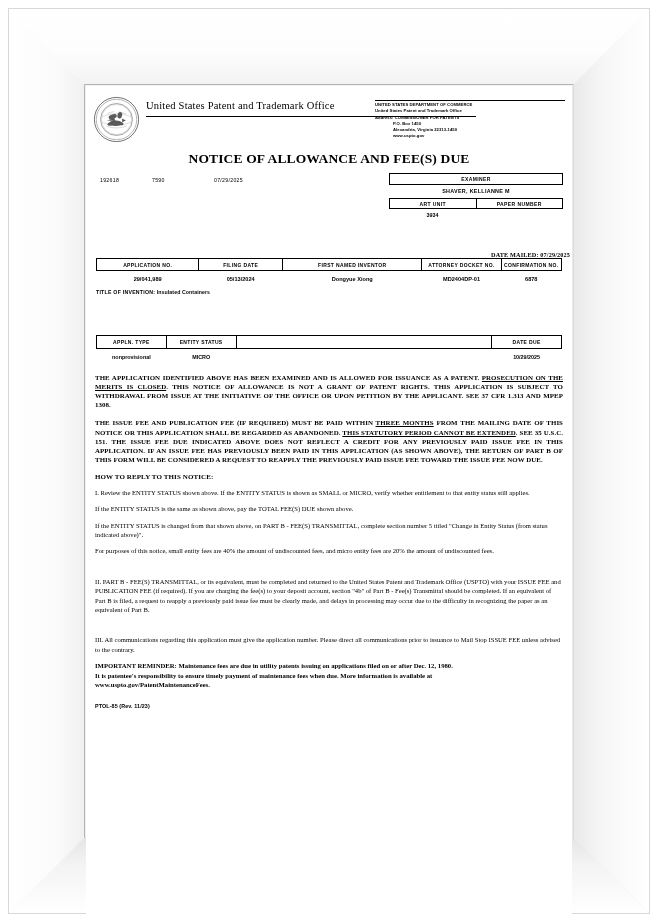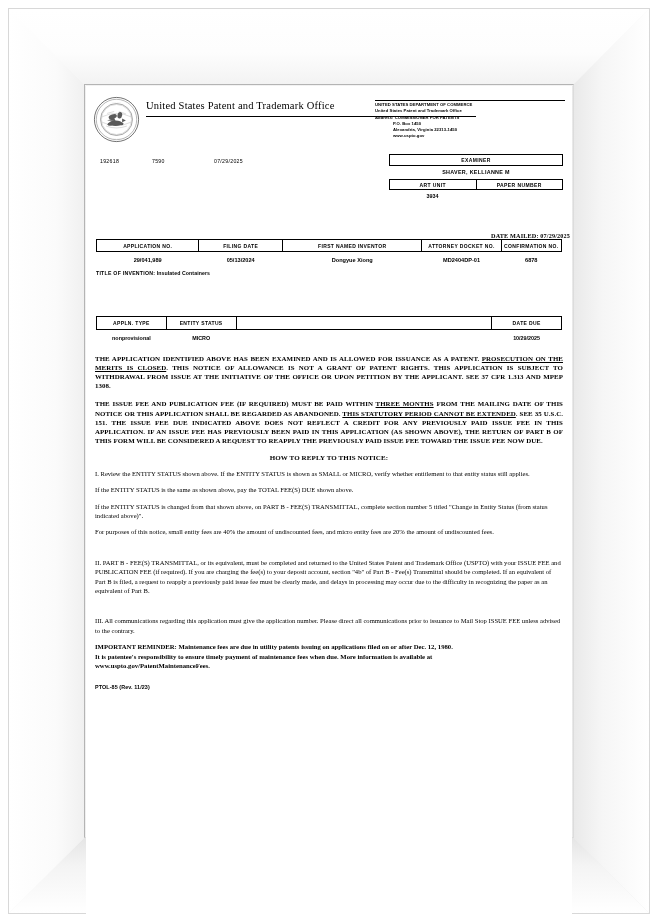--- a/index.html
+++ b/index.html
@@ -281,21 +281,20 @@
   }
   .allcaps-block p { margin: 0 0 9px 0; }
   .allcaps-block u { text-decoration: underline; }
 
   .howto-head {
     width: 468px;
     margin: 2px auto 7px;
     font-size: 7px;
     font-weight: bold;
     letter-spacing: .1px;
-    text-align: center;
   }
   .prose {
     width: 468px;
     margin: 0 auto;
     font-size: 6.6px;
     line-height: 1.42;
   }
   .prose p { margin: 0 0 7px 0; }
   .gap-lg { height: 14px; }
 
@@ -378,20 +377,21 @@
         <div>
           <span class="addr-lbl">Address:</span>
           <span>COMMISSIONER FOR PATENTS</span>
         </div>
         <div class="addr-ind">P.O. Box 1450</div>
         <div class="addr-ind">Alexandria, Virginia 22313-1450</div>
         <div class="addr-ind">www.uspto.gov</div>
       </div>
     </div>
 
+    <div class="doc-title">NOTICE OF ALLOWANCE AND FEE(S) DUE</div>
 
     <div class="info-strip">
       <div class="left-nums">
         <span class="ln-1">192618</span><span class="ln-2">7590</span><span>07/29/2025</span>
       </div>
 
       <div class="exam-wrap">
         <div class="exam-box">EXAMINER</div>
         <div class="exam-val">SHAVER, KELLIANNE M</div>
         <div class="au-row">

